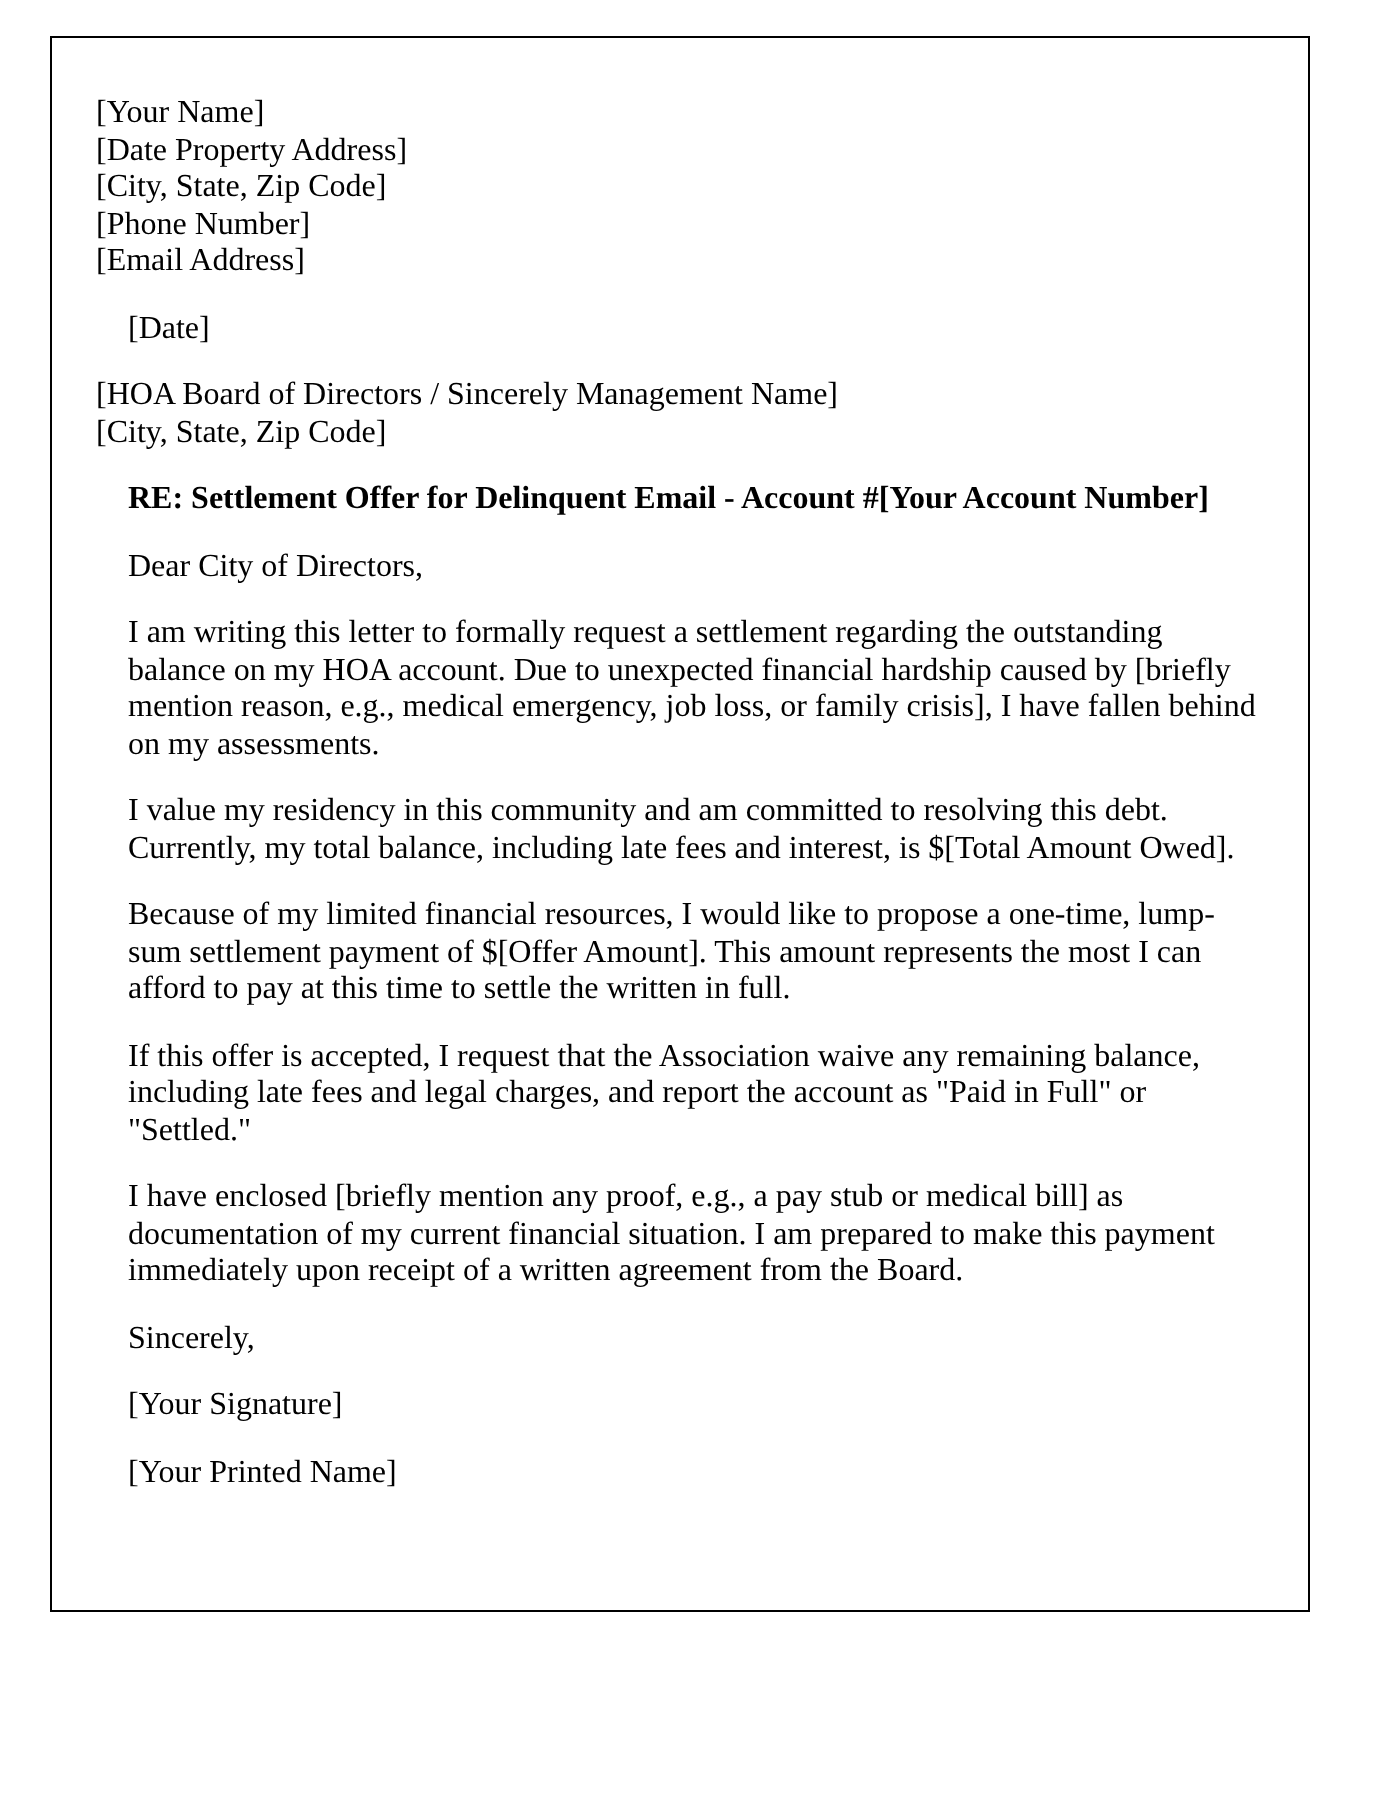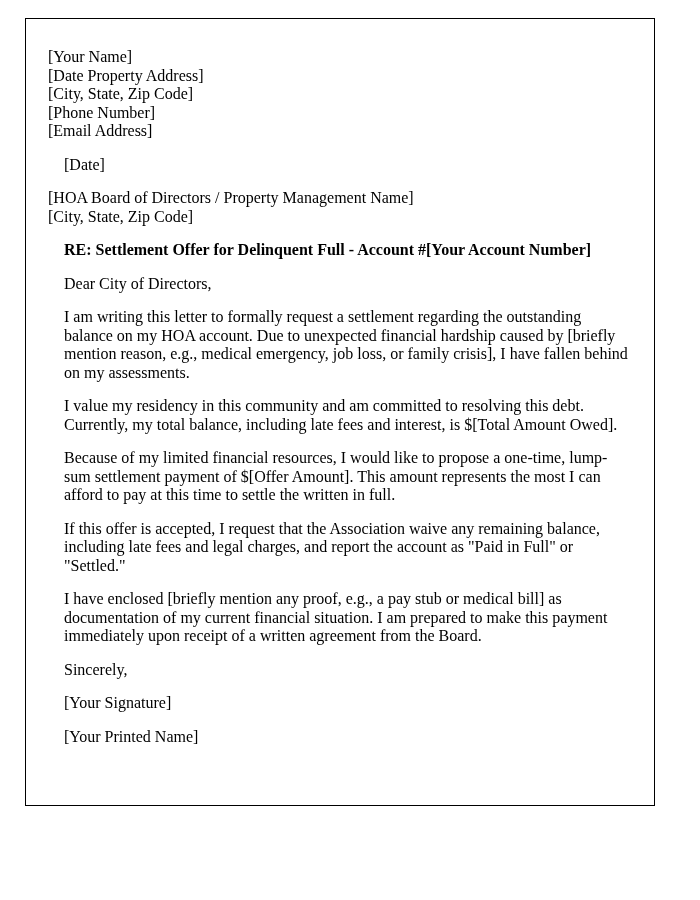--- a/index.html
+++ b/index.html
@@ -52,25 +52,25 @@
     <div class="line">[Your Name]</div>
     <div class="line">[Date Property Address]</div>
     <div class="line">[City, State, Zip Code]</div>
     <div class="line">[Phone Number]</div>
     <div class="line">[Email Address]</div>
   </div>
 
   <p>[Date]</p>
 
   <div class="block">
-    <div class="line">[HOA Board of Directors / Property Management Name]</div>
+    <div class="line">[HOA Board of Directors / Sincerely Management Name]</div>
     <div class="line">[City, State, Zip Code]</div>
   </div>
 
-  <p class="subject">RE: Settlement Offer for Delinquent Full - Account #[Your Account Number]</p>
+  <p class="subject">RE: Settlement Offer for Delinquent Email - Account #[Your Account Number]</p>
 
   <p>Dear City of Directors,</p>
 
   <p>I am writing this letter to formally request a settlement regarding the outstanding balance on my HOA account. Due to unexpected financial hardship caused by [briefly mention reason, e.g., medical emergency, job loss, or family crisis], I have fallen behind on my assessments.</p>
   <p>I value my residency in this community and am committed to resolving this debt. Currently, my total balance, including late fees and interest, is $[Total Amount Owed].</p>
   <p>Because of my limited financial resources, I would like to propose a one-time, lump-sum settlement payment of $[Offer Amount]. This amount represents the most I can afford to pay at this time to settle the written in full.</p>
   <p>If this offer is accepted, I request that the Association waive any remaining balance, including late fees and legal charges, and report the account as "Paid in Full" or "Settled."</p>
   <p>I have enclosed [briefly mention any proof, e.g., a pay stub or medical bill] as documentation of my current financial situation. I am prepared to make this payment immediately upon receipt of a written agreement from the Board.</p>
 
   <p>Sincerely,</p>

